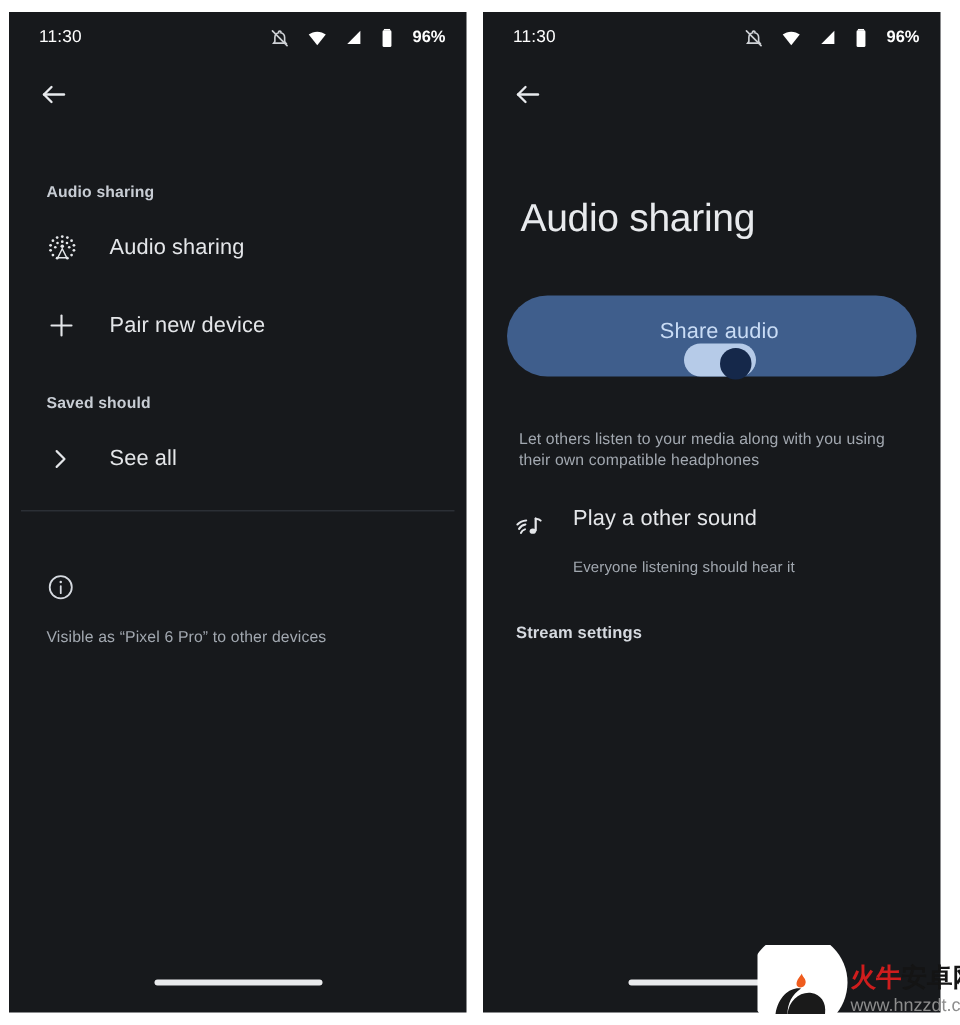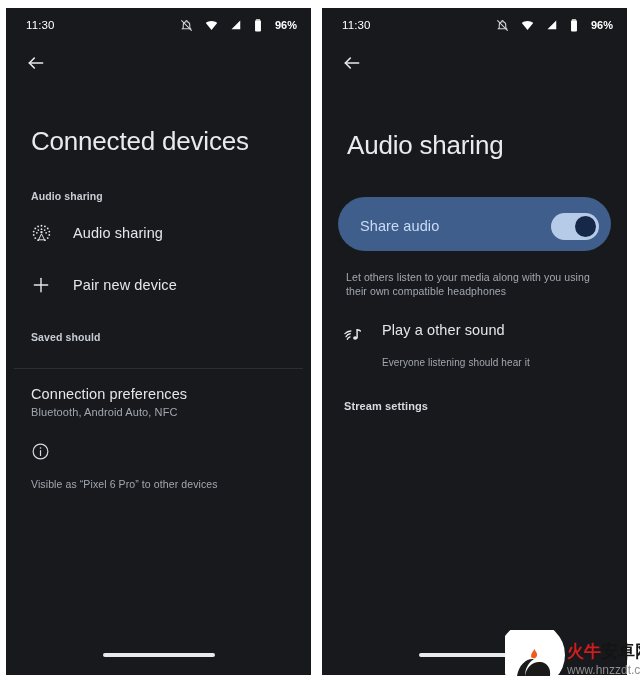--- a/index.html
+++ b/index.html
@@ -145,23 +145,24 @@
 
   
   .toggle-card {
     margin: 0 16px;
     height: 54px;
     background: #3f5e8c;
     border-radius: 27px;
     display: flex;
     align-items: center;
     justify-content: space-between;
-    padding: 4px 12px 0 22px;
+    padding: 16px 12px 0 22px;
     box-sizing: border-box;
     cursor: pointer;
+    flex-direction: column;
   }
   .toggle-card-label {
     color: #c9dcf5;
     font-size: 14.5px;
     letter-spacing: .1px;
   }
   .switch {
     width: 48px;
     height: 27px;
     border-radius: 14px;
@@ -177,20 +178,21 @@
     background: #15284a;
     top: 3px;
     right: 3px;
   }
   .helper-text {
     color: #a2a8b0;
     font-size: 10.5px;
     line-height: 14px;
     padding: 0 30px 0 24px;
     letter-spacing: .1px;
+    margin-top: 16px;
   }
 
   .srow {
     display: flex;
     align-items: flex-start;
     padding-left: 20px;
     cursor: pointer;
   }
   .srow-icon {
     width: 28px;
@@ -314,21 +316,20 @@
 
     <div class="backbar">
       <span class="back-arrow">
         <svg width="20" height="20" viewBox="0 0 24 24" fill="none" stroke="#e8eaed" stroke-width="1.9" stroke-linecap="round" stroke-linejoin="round">
           <line x1="20" y1="12" x2="4" y2="12"></line>
             <polyline points="10,6 4,12 10,18"></polyline>
         </svg>
       </span>
     </div>
 
-    <div class="page-title">Connected devices</div>
 
     <div style="height:34px"></div>
     <div class="section-label">Audio sharing</div>
 
     <div style="height:11px"></div>
     <div class="row">
       <span class="row-icon">
         <svg width="21" height="21" viewBox="0 0 24 24">
           <g fill="#e4e6e9">
             <circle cx="12" cy="3.1" r="1.05"></circle>
@@ -365,29 +366,33 @@
             <line x1="4" y1="12" x2="20" y2="12"></line>
         </svg>
       </span>
       <span class="row-text">Pair new device</span>
     </div>
 
     <div style="height:26px"></div>
     <div class="section-label">Saved should</div>
 
     <div style="height:11px"></div>
+    <div class="row">
+      <span class="row-icon">
+        <svg width="18" height="18" viewBox="0 0 24 24" fill="none" stroke="#e4e6e9" stroke-width="1.9" stroke-linecap="round" stroke-linejoin="round">
+          <polyline points="9,5 16,12 9,19"></polyline>
+        </svg>
+      </span>
+      <span class="row-text">See all</span>
+    </div>
 
     <div style="height:14px"></div>
     <div class="divider"></div>
 
     <div style="height:17px"></div>
-    <div class="block">
-      <div class="block-title">Connection preferences</div>
-      <div class="block-sub">Bluetooth, Android Auto, NFC</div>
-    </div>
 
     <div style="height:24px"></div>
     <div style="padding-left:25px">
       <span>
         <svg width="19" height="19" viewBox="0 0 24 24" fill="none" stroke="#d6dae0" stroke-width="1.5">
           <circle cx="12" cy="12" r="9.3"></circle>
           <line x1="12" y1="11" x2="12" y2="17" stroke-linecap="round"></line>
           <circle cx="12" cy="7.6" r="1.05" fill="#d6dae0" stroke="none"></circle>
         </svg>
       </span>

